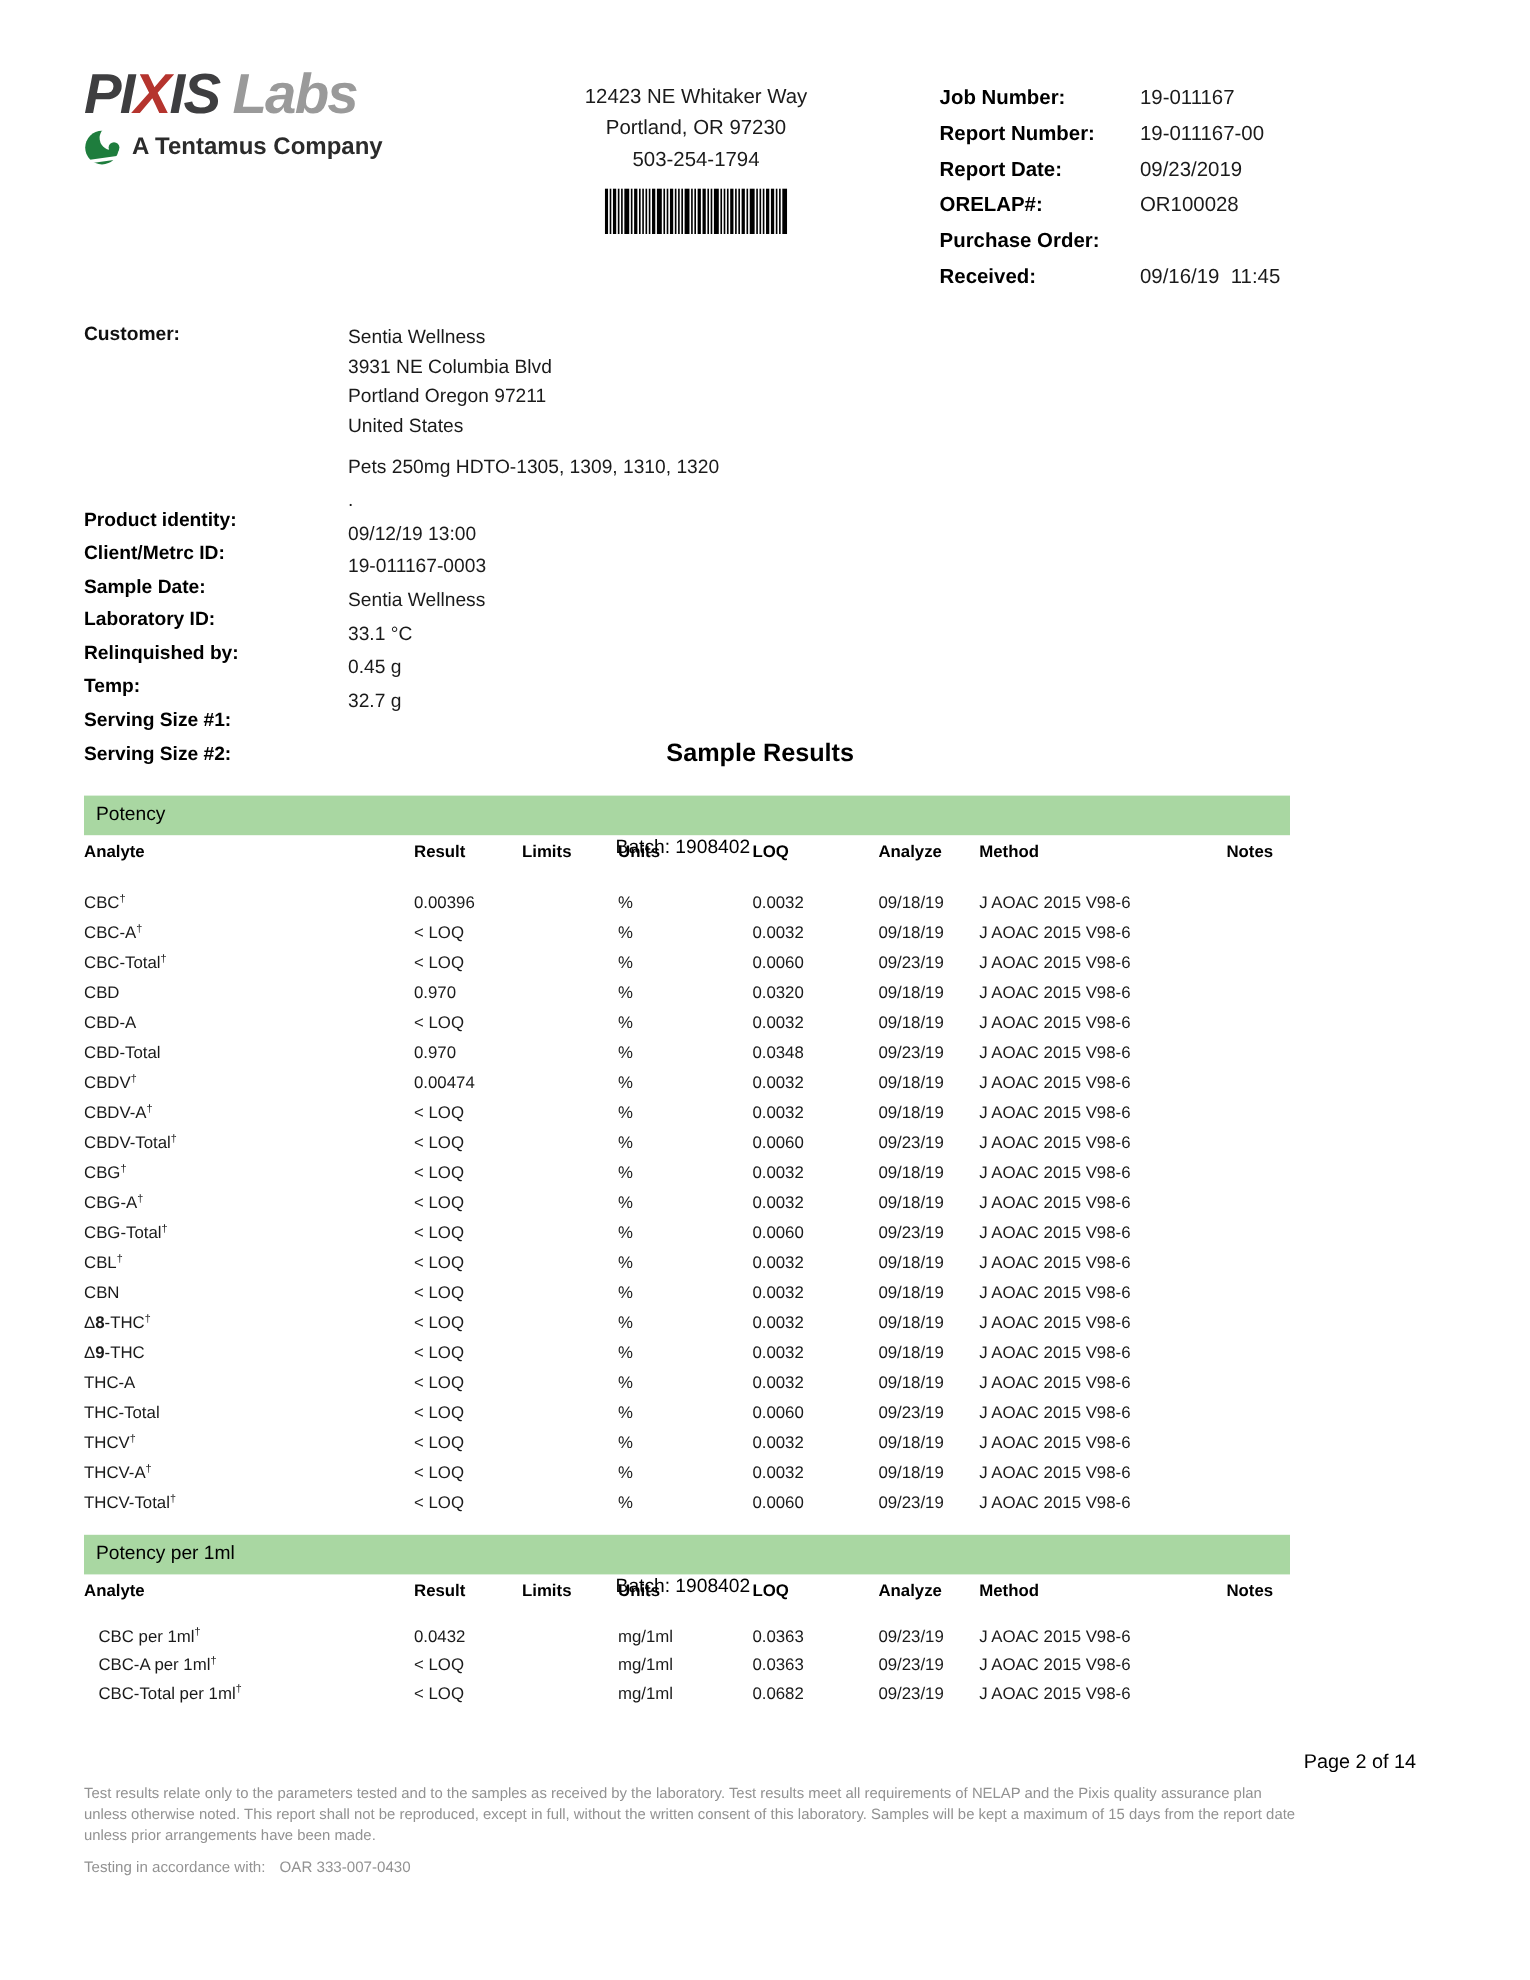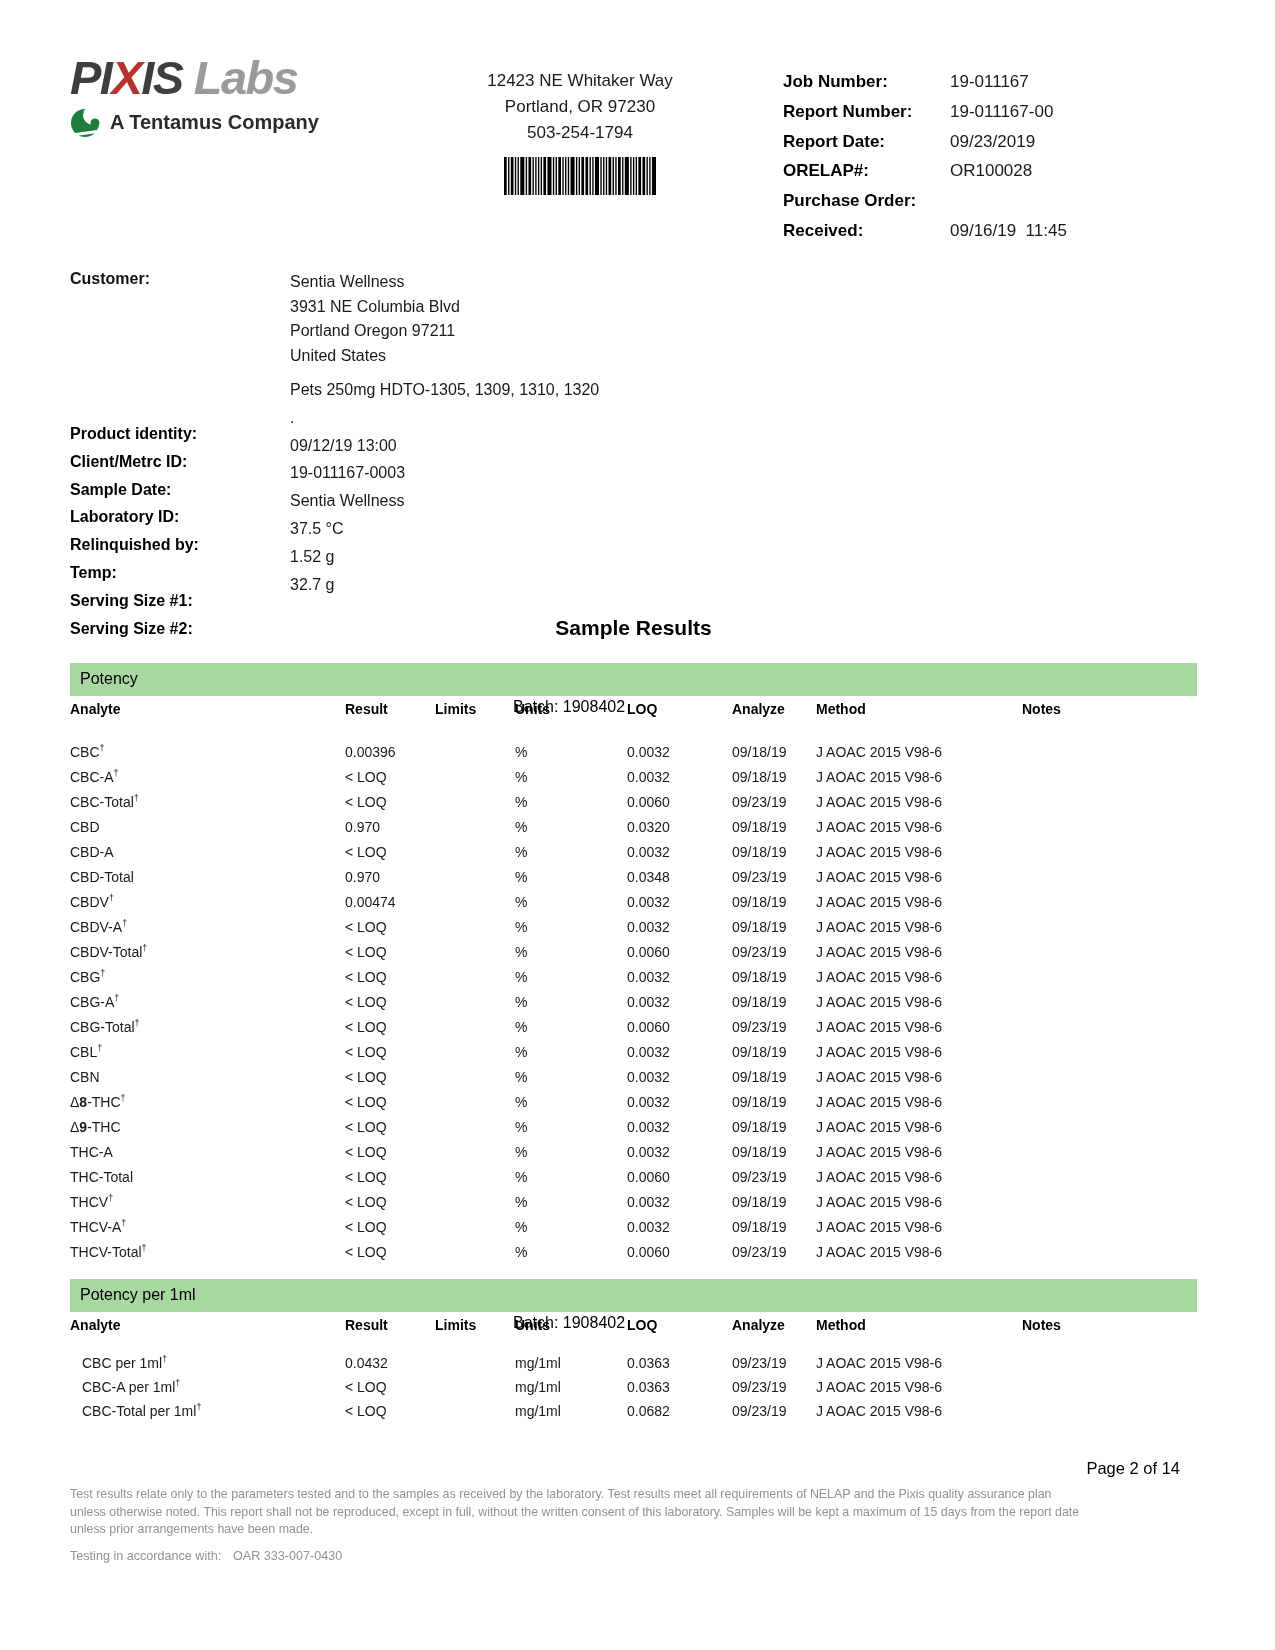--- a/index.html
+++ b/index.html
@@ -31,21 +31,21 @@
 
   
   #sampleinfo{left:70px;top:381px;display:grid;grid-template-columns:220px auto;grid-auto-rows:27.8px;font-size:16px;}
   .slabel{font-weight:bold;color:#000;margin-top:44px;}
   .svalue{color:#1a1a1a;white-space:pre;}
 
   
   #title{left:70px;top:616px;width:1127px;text-align:center;font-size:21px;font-weight:bold;color:#000;}
 
   
-  .bar{left:70px;width:1127px;height:33px;background:#a9d7a2;font-size:16px;color:#000;}
+  .bar{left:70px;width:1005px;height:33px;background:#a9d7a2;font-size:16px;color:#000;}
   #bar-0{top:663px;}
   #bar-1{top:1279px;}
   .bar .sec{position:absolute;left:10px;top:7px;}
   .bar .batch{position:absolute;left:443px;top:7px;margin-top:28px;}
 
   
   table.results{position:absolute;left:70px;width:1127px;border-collapse:collapse;table-layout:fixed;font-size:14px;color:#1a1a1a;}
   #tbl-0{top:701px;}
   #tbl-1{top:1317px;}
   table.results th{text-align:left;font-weight:bold;color:#000;vertical-align:top;padding:0;height:38px;}
@@ -162,23 +162,23 @@
       <div class="svalue">Pets 250mg HDTO-1305, 1309, 1310, 1320</div>
       <div class="slabel">Client/Metrc ID:</div>
       <div class="svalue">.</div>
       <div class="slabel">Sample Date:</div>
       <div class="svalue">09/12/19 13:00</div>
       <div class="slabel">Laboratory ID:</div>
       <div class="svalue">19-011167-0003</div>
       <div class="slabel">Relinquished by:</div>
       <div class="svalue">Sentia Wellness</div>
       <div class="slabel">Temp:</div>
-      <div class="svalue">37.5 °C</div>
+      <div class="svalue">33.1 °C</div>
       <div class="slabel">Serving Size #1:</div>
-      <div class="svalue">1.52 g</div>
+      <div class="svalue">0.45 g</div>
       <div class="slabel">Serving Size #2:</div>
       <div class="svalue">32.7 g</div>
     </div>
 
   <div class="abs" id="title">Sample Results</div>
 
   <div class="abs bar" id="bar-0" style="background: rgb(169, 215, 162);">
     <span class="sec" id="section-0">Potency</span>
     <span class="batch" id="batch-0">Batch: 1908402</span>
   </div>

